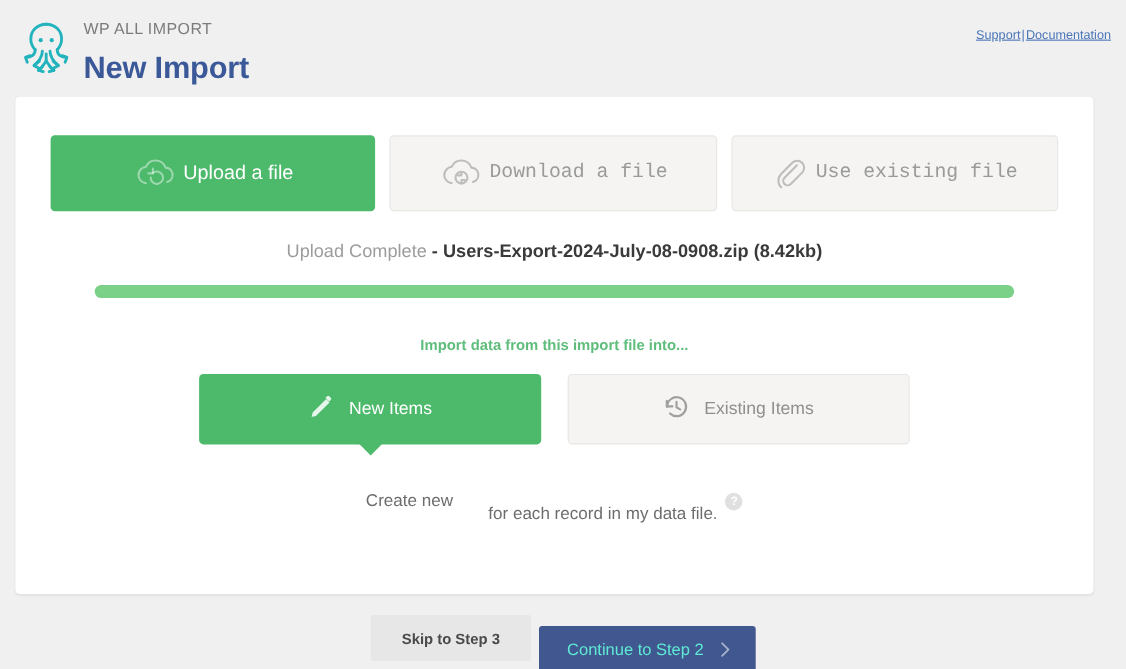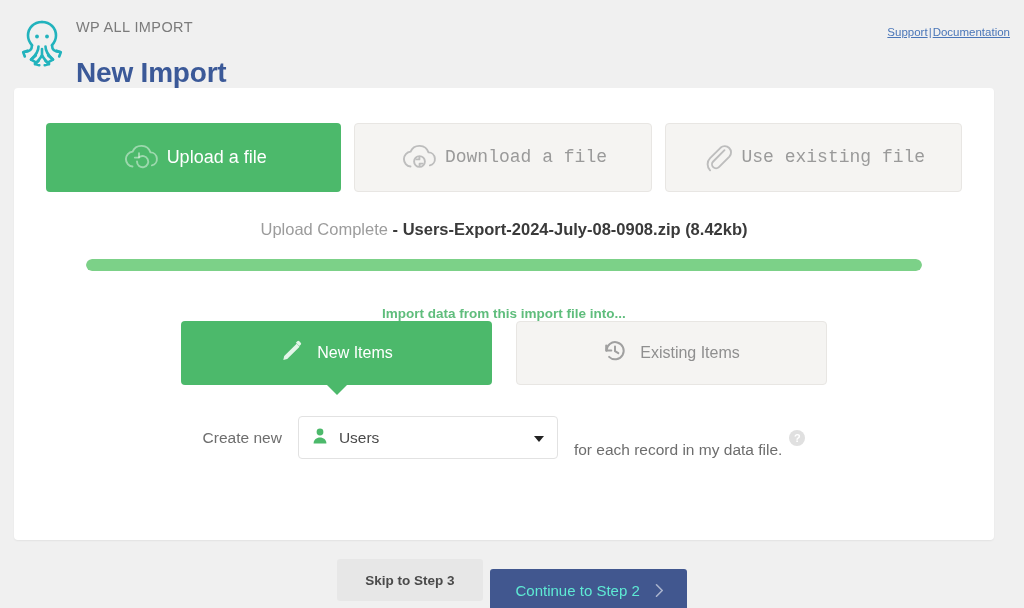--- a/index.html
+++ b/index.html
@@ -32,21 +32,21 @@
     color: #7b7b7b;
     font-weight: 400;
     line-height: 1.1;
   }
   .page-title {
     font-size: 28px;
     font-weight: bold;
     color: #3b5998;
     letter-spacing: -0.2px;
     line-height: 1.25;
-    margin-top: 19px;
+    margin-top: 8px;
   }
   .header-links {
     position: absolute;
     right: 14px; top: 26px;
     font-size: 11.5px;
     color: #4a76b8;
     white-space: nowrap;
   }
   .header-links a { color: #4a76b8; }
   .header-links .sep { color: #4a76b8; text-decoration: none; padding: 0 1px; }
@@ -120,21 +120,21 @@
     margin-top: 35px;
     font-size: 13.5px;
     color: #5fbd7c;
     font-weight: bold;
   }
 
   .mode-tabs {
     display: flex;
     justify-content: center;
     gap: 24px;
-    margin-top: 0;
+    margin-top: 19px;
   }
   .mode-tab {
     position: relative;
     width: 311px;
     height: 64px;
     border-radius: 4px;
     display: flex;
     align-items: center;
     justify-content: center;
     gap: 13px;
@@ -347,30 +347,20 @@
           <path d="M12 7.4v4.8l3.3 2"></path>
         </svg>
       </span>
       <span class="lbl">Existing Items</span>
     </div>
   </div>
 
   <div class="create-row">
     <span class="create-label">Create new</span>
 
-    <div class="select-box">
-      <span class="ico">
-        <svg width="18" height="18" viewBox="0 0 18 18" fill="#4cb96b">
-          <circle cx="9" cy="5" r="3.4"></circle>
-          <path d="M2.6 16.4c0-3.6 2.9-5.9 6.4-5.9s6.4 2.3 6.4 5.9H2.6z"></path>
-        </svg>
-      </span>
-      <span class="select-value">Users</span>
-      <span class="select-caret"></span>
-    </div>
 
     <span class="create-suffix">for each record in my data file.</span>
     <span class="help-icon">?</span>
   </div>
 
 </div>
 
 <div class="footer">
   <button class="btn-skip">Skip to Step 3</button>
   <button class="btn-continue">

